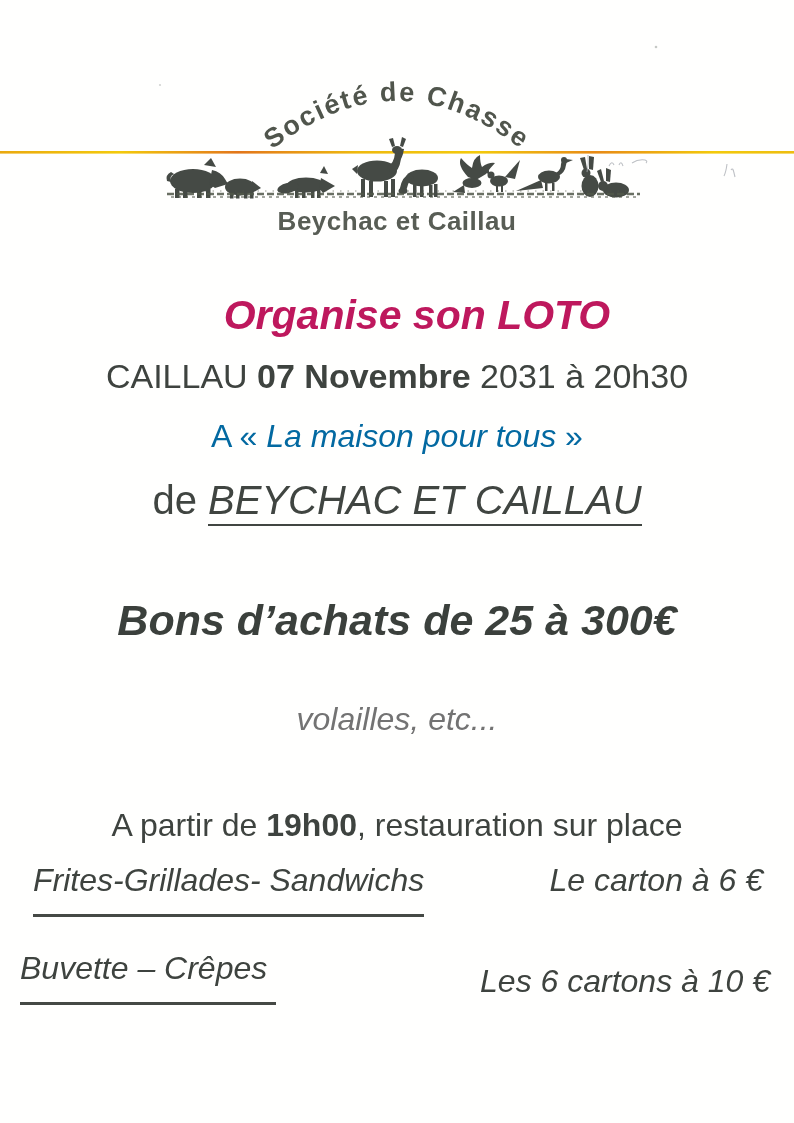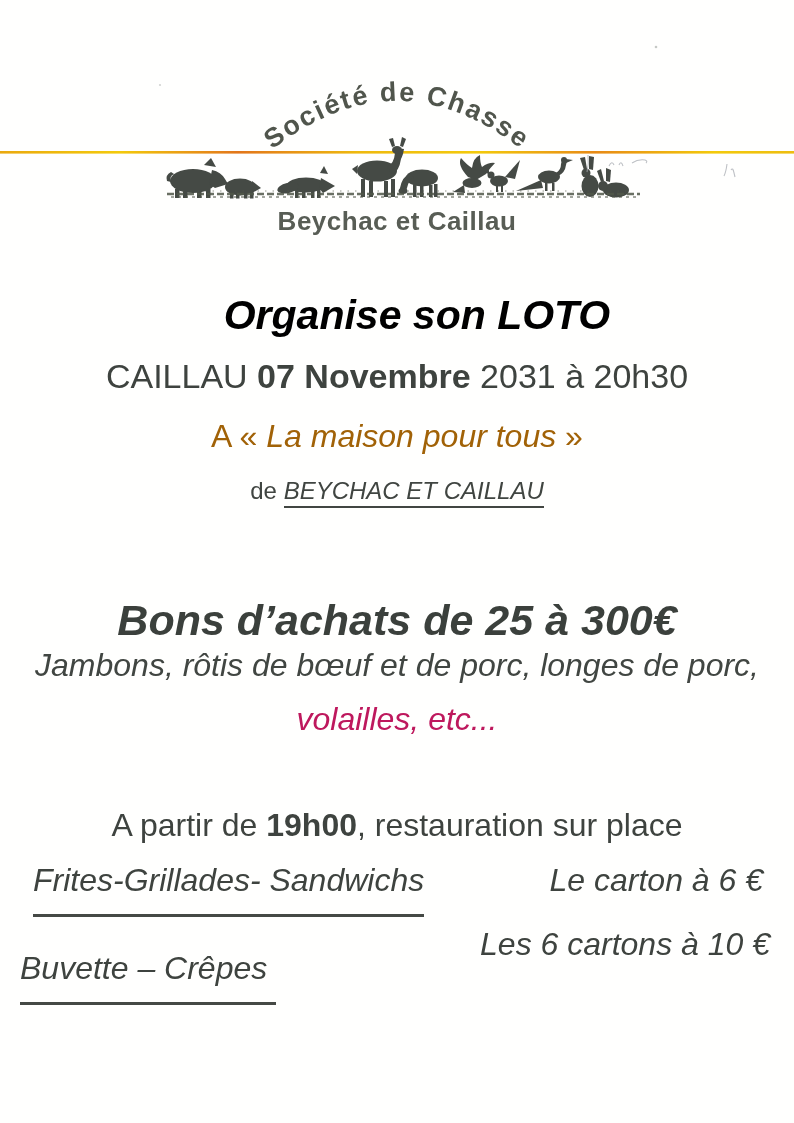--- a/index.html
+++ b/index.html
@@ -23,53 +23,53 @@
     text-align:center;
     font-size:26px;font-weight:700;letter-spacing:0.5px;
     color:#585d55;
   }
   .line{
     position:absolute;left:0;right:0;
     text-align:center;
     white-space:pre-wrap;
     line-height:1.18;
   }
-  .event-title{top:291px;font-size:41px;font-weight:700;font-style:italic;color:#000000;padding-left:40px;}
+  .event-title{top:291px;font-size:41px;font-weight:700;font-style:italic;color:#be185d;padding-left:40px;}
   .date-line{top:356px;font-size:34px;color:#3e433f;}
   .date-line b{font-weight:700;margin-top:40px;}
-  .venue-line{top:418px;font-size:32px;color:#a16207;}
+  .venue-line{top:418px;font-size:32px;color:#0369a1;}
   .venue-line .it{font-style:italic;}
-  .town-line{top:477px;font-size:24px;color:#404541;}
+  .town-line{top:477px;font-size:40px;color:#404541;}
   .town-line .u-town{
     font-style:italic;
     border-bottom:2.6px solid #414642;
     padding-bottom:2px;
     white-space:pre;
   }
   .prizes-title{top:595px;font-size:43px;font-weight:700;font-style:italic;color:#3b403c;}
   .prizes-l1{top:647px;font-size:32px;font-style:italic;color:#414642;}
-  .prizes-l2{top:701px;font-size:32px;font-style:italic;color:#be185d;}
+  .prizes-l2{top:701px;font-size:32px;font-style:italic;color:#737373;}
   .catering-line{top:807px;font-size:32px;color:#3e433f;}
   .catering-line b{font-weight:700;margin-top:15px;}
   .abs{
     position:absolute;
     font-size:32px;font-style:italic;
     white-space:pre;
     color:#3e433f;
     line-height:1.15;
   }
   .u{
     border-bottom:3px solid #45494546;
     border-bottom:3px solid #454945;
     padding-bottom:16px;
   }
   .cat1{top:862px;left:33px;}
   .price1{top:862px;right:31px;}
   .cat2{top:950px;left:20px;}
-  .price2{top:926px;right:24px;}
+  .price2{top:963px;right:24px;}
 </style>
 </head>
 <body>
 
 <div class="page">
 
   <svg class="header-art" width="794" height="250" viewBox="0 0 794 250">
     <defs>
       <linearGradient id="goldgrad" x1="0" y1="0" x2="1" y2="0">
         <stop offset="0" stop-color="#eaa90f"></stop>
@@ -196,21 +196,20 @@
   <div class="line event-title">Organise son LOTO</div>
 
   <div class="line date-line"><span>CAILLAU </span><b>07 Novembre </b><span>2031 à 20h30</span></div>
 
   <div class="line venue-line"><span>A « </span><span class="it">La maison pour tous</span><span> »</span></div>
 
   <div class="line town-line"><span>de </span><span class="u-town">BEYCHAC ET CAILLAU</span></div>
 
   <div class="line prizes-title">Bons d’achats de 25 à 300€</div>
 
-  <div class="line prizes-l1">Jambons, rôtis de bœuf et de porc, longes de porc,</div>
 
   <div class="line prizes-l2">volailles, etc...</div>
 
   <div class="line catering-line"><span>A partir de </span><b>19h00</b><span>, restauration sur place</span></div>
 
   <div class="abs cat1"><span class="u">Frites-Grillades- Sandwichs</span></div>
 
   <div class="abs price1">Le carton à 6 €</div>
 
   <div class="abs cat2"><span class="u">Buvette – Crêpes </span></div>

